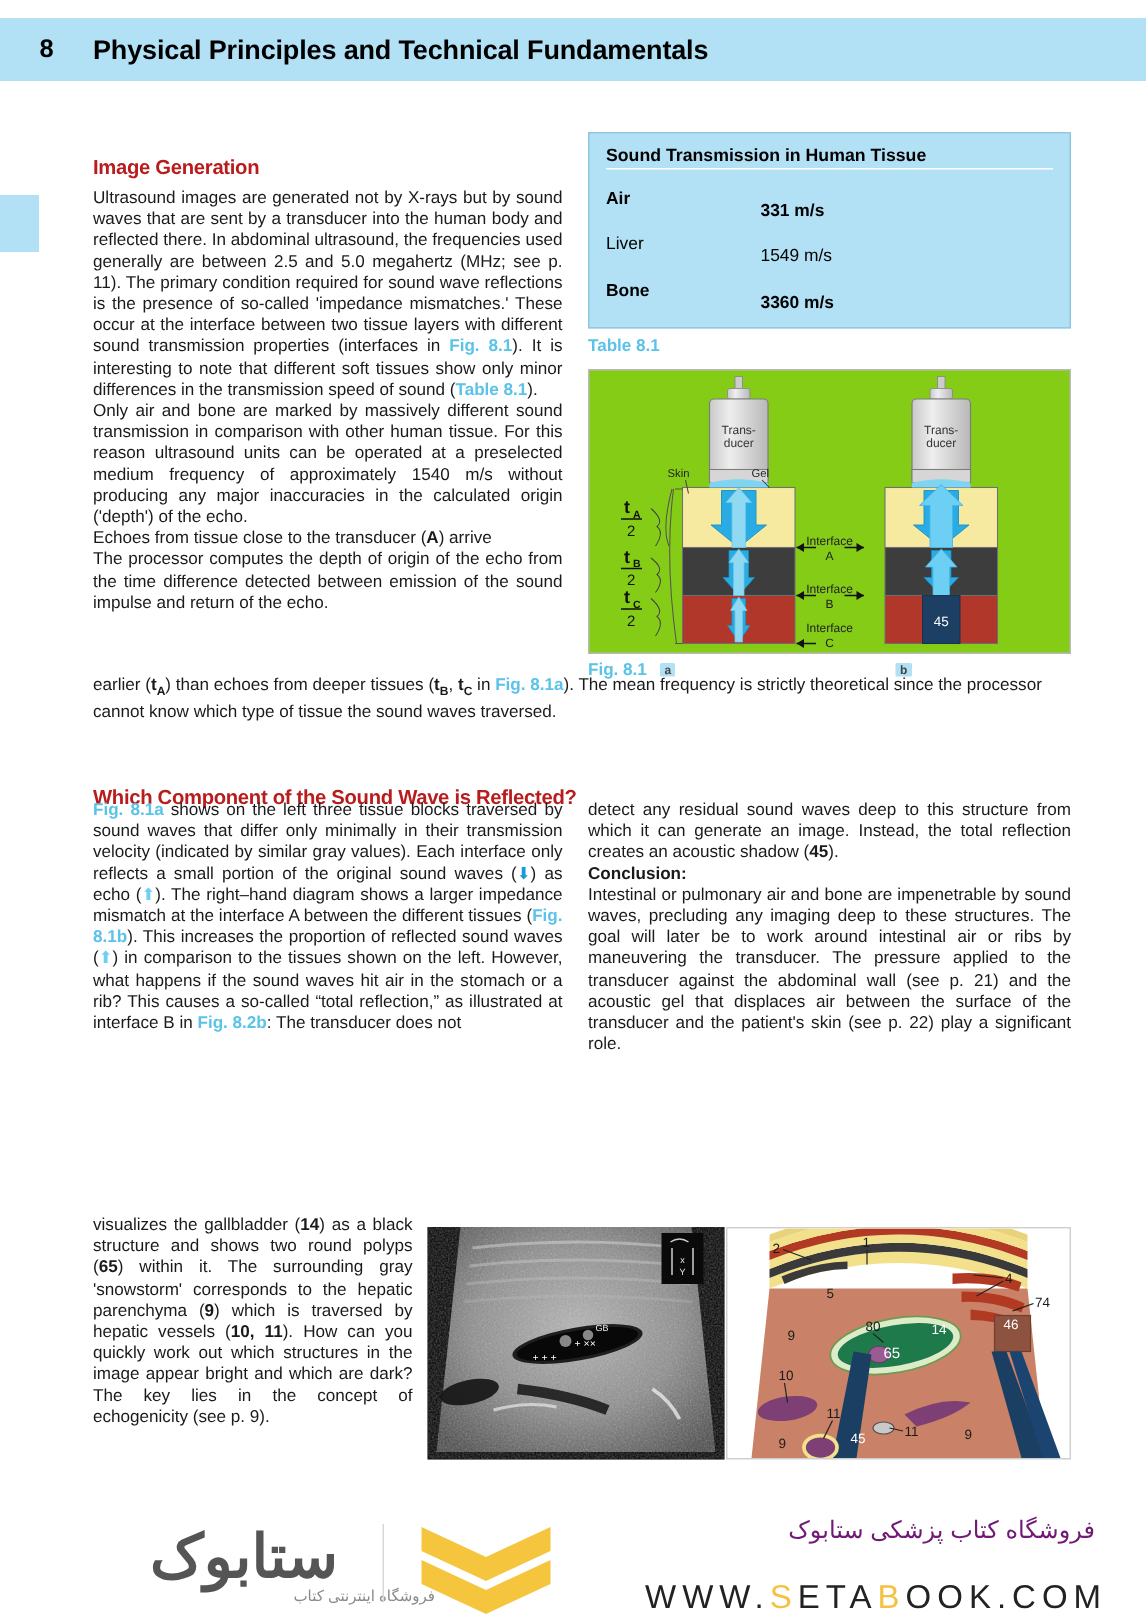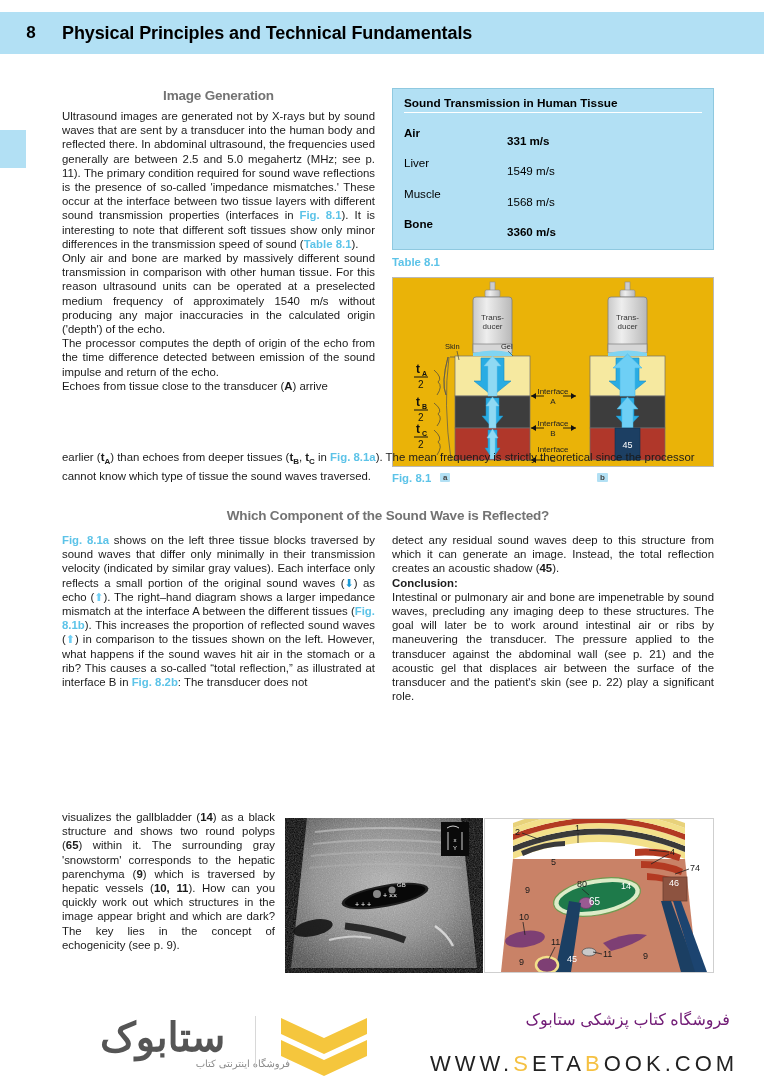--- a/index.html
+++ b/index.html
@@ -36,22 +36,22 @@
     background: #b2e0f4;
   }
 
   
   .page { position: absolute; left: 0; top: 0; width: 764px; height: 1080px; }
 
   .col-left  { position: absolute; left: 62px;  top: 88px;  width: 313px; }
   .col-right { position: absolute; left: 392px; top: 88px;  width: 322px; }
 
   h2.sec {
-    font-size: 13.5px; font-weight: bold; margin: 0 0 6px 0;
-    letter-spacing: -0.2px; color:#737373;text-align:center;
+    font-size: 13.5px; font-weight: bold; margin: 16px 0 6px 0;
+    letter-spacing: -0.2px; color:#b91c1c;
   }
   p.body {
     font-size: 11.4px; line-height: 14.2px; margin: 0;
     text-align: justify; color: #1a1a1a;
     hyphens: none;
   }
   p.body + p.body { margin-top: 0px; }
   .ref { color: #5cc3e8; font-weight: bold; }
   .bd { font-weight: bold; }
   .sub { font-size: 8px; vertical-align: sub; font-weight: bold;}
@@ -78,21 +78,21 @@
   .tbl-caption {
     color:#5cc3e8; font-weight:bold; font-size:11.4px; margin-top:6px;
   }
 
   
   .fig-box {
     border: 1px solid #b9b9b9;
     width: 322px; height: 190px;
     margin-top: 9px;
     position: relative;
-    background: #eab308;
+    background: #84cc16;
     overflow: hidden;
   }
   .fig-caption {
     margin-top: 5px;
     color:#5cc3e8; font-weight:bold; font-size:11.4px;
     position: relative; height: 14px;
   }
   .fig-caption .lbl-a { position:absolute; left:48px; top:1px;
       background:#b2e0f4; color:#444; font-size:8px; padding:0px 3px; border-radius:1px; }
   .fig-caption .lbl-b { position:absolute; left:205px; top:1px;
@@ -143,43 +143,38 @@
 
   <div class="margin-tab"></div>
 
   <div class="col-left">
     <h2 class="sec">Image Generation</h2>
 
     <p class="body">Ultrasound images are generated not by X-rays but by sound waves that are sent by a transducer into the human body and reflected there. In abdominal ultrasound, the frequencies used generally are between 2.5 and 5.0 megahertz (MHz; see p. 11). The primary condition required for sound wave reflections is the presence of so-called 'impedance mismatches.' These occur at the interface between two tissue layers with different sound transmission properties (interfaces in <span class="ref">Fig. 8.1</span>). It is interesting to note that different soft tissues show only minor differences in the transmission speed of sound (<span class="ref">Table 8.1</span>).</p>
 
     <p class="body">Only air and bone are marked by massively different sound transmission in comparison with other human tissue. For this reason ultrasound units can be operated at a preselected medium frequency of approximately 1540 m/s without producing any major inaccuracies in the calculated origin ('depth') of the echo.</p>
 
+    <p class="body">Echoes from tissue close to the transducer (<span class="bd">A</span>) arrive</p>
+
     <p class="body">The processor computes the depth of origin of the echo from the time difference detected between emission of the sound impulse and return of the echo.</p>
-
-    <p class="body">Echoes from tissue close to the transducer (<span class="bd">A</span>) arrive</p>
   </div>
 
   <div class="col-right">
 
     <div class="tbl-box">
       <div class="tbl-title">Sound Transmission in Human Tissue</div>
 
       <div class="tbl-row strong">
         <div class="c1">Air</div>
         <div class="c2">331 m/s</div>
         <div class="c3"></div>
       </div>
       <div class="tbl-row">
         <div class="c1">Liver</div>
         <div class="c2">1549 m/s</div>
-        <div class="c3"></div>
-      </div>
-      <div class="tbl-row">
-        <div class="c1">Muscle</div>
-        <div class="c2">1568 m/s</div>
         <div class="c3"></div>
       </div>
       <div class="tbl-row strong">
         <div class="c1">Bone</div>
         <div class="c2">3360 m/s</div>
         <div class="c3"></div>
       </div>
     </div>
 
     <div class="tbl-caption">Table 8.1</div>

